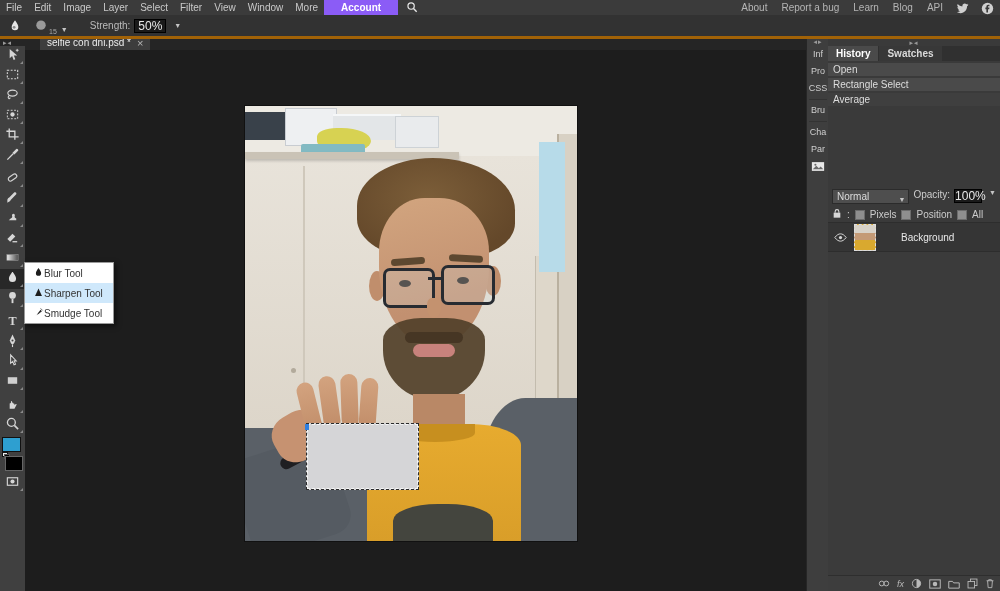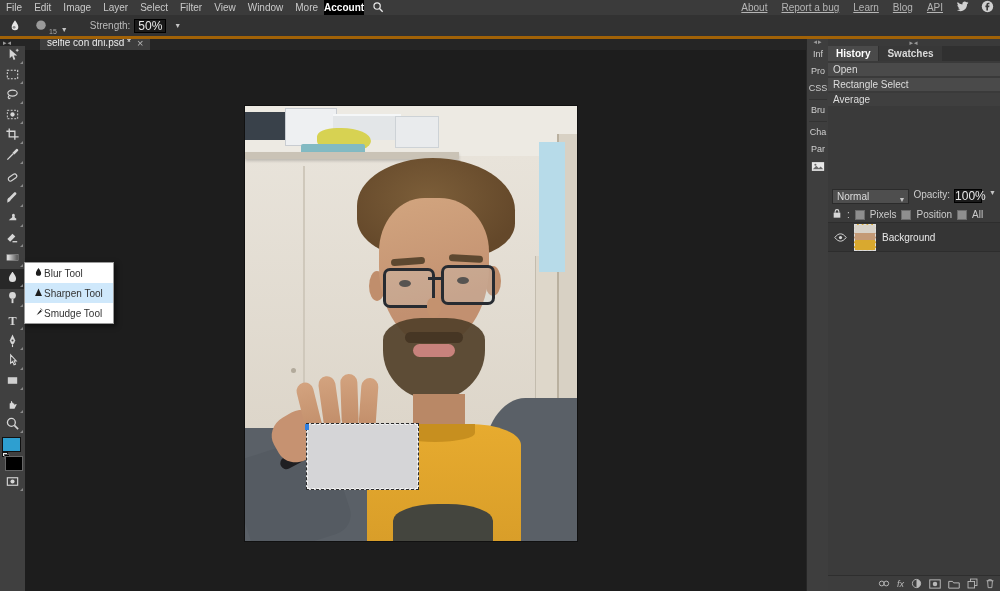--- a/index.html
+++ b/index.html
@@ -3,23 +3,23 @@
 <meta charset="utf-8">
 <style>
   html,body{margin:0;padding:0;}
   .app{position:relative;width:1000px;height:591px;overflow:hidden;background:#1d1d1d;
        font-family:"Liberation Sans",sans-serif;color:#ccc;user-select:none;}
 
   
   .menubar{position:absolute;left:0;top:0;width:1000px;height:15px;background:#3b3b3b;
            display:flex;align-items:stretch;font-size:10px;color:#c9c9c9;z-index:50;}
   .menu-item{padding:0 6px;line-height:15px;cursor:default;}
-  .menu-account{background:#000000;color:#fff;font-weight:bold;padding:0 0;line-height:15px;}
+  .menu-account{background:#8b5cf6;color:#fff;font-weight:bold;padding:0 17px;line-height:15px;}
   .menu-search{display:flex;align-items:center;padding:0 8px;}
-  .menu-right{margin-left:auto;display:flex;align-items:flex-start;color:#b5b5b5;text-decoration:underline;}
+  .menu-right{margin-left:auto;display:flex;align-items:flex-end;color:#b5b5b5;}
   .menu-right .menu-item{padding:0 7px;}
   .soc{display:flex;align-items:center;padding:0 6px;}
 
   
   .optionsbar{position:absolute;left:0;top:15px;width:1000px;height:21px;background:#323232;
               border-bottom:3px solid #a16207;display:flex;align-items:center;font-size:10px;color:#bbb;z-index:49;}
   .opt-icon{margin-left:8px;display:flex;align-items:center;}
   .brush-preview{margin-left:12px;display:flex;align-items:flex-end;gap:1px;}
   .brush-num{font-size:7px;color:#aaa;margin-bottom:-2px;}
   .dd-arrow{font-size:7px;color:#c5c5c5;margin-left:3px;}
@@ -122,21 +122,21 @@
   .blend-select{width:72px;height:13px;background:#4e4e4e;border:1px solid #2b2b2b;color:#ddd;
                 line-height:13px;padding-left:4px;position:relative;cursor:pointer;}
   .blend-select .dd-arrow{position:absolute;right:3px;top:3px;}
   .lock-row{height:15px;display:flex;align-items:center;gap:5px;padding-left:4px;color:#ccc;}
   .cb{width:8px;height:8px;background:#8f8f8f;border:1px solid #6c6c6c;display:inline-block;}
   .layer-row{height:28px;background:#353535;border-top:1px solid #2d2d2d;border-bottom:1px solid #2d2d2d;
              display:flex;align-items:center;gap:6px;padding-left:4px;cursor:pointer;}
   .eye-cell{width:16px;display:flex;justify-content:center;}
   .layer-thumb{width:20px;height:25px;border:1px dashed #ddd;
       background:linear-gradient(180deg,#d8d2c8 0 34%,#c49a76 34% 62%,#d9a92f 62% 100%);}
-  .layer-name{color:#e8e8e8;}
+  .layer-name{color:#e8e8e8;margin-left:19px;}
   .layers-empty{flex:1;background:#3b3b3b;}
   .bottombar{height:15px;background:#3d3d3d;border-top:1px solid #2e2e2e;display:flex;align-items:center;
              justify-content:flex-end;gap:7px;padding-right:5px;}
   .bb-icon{display:flex;align-items:center;cursor:pointer;color:#b9b9b9;font-size:9px;font-style:italic;}
 </style>
 </head>
 <body>
 
 <div class="app">
 

